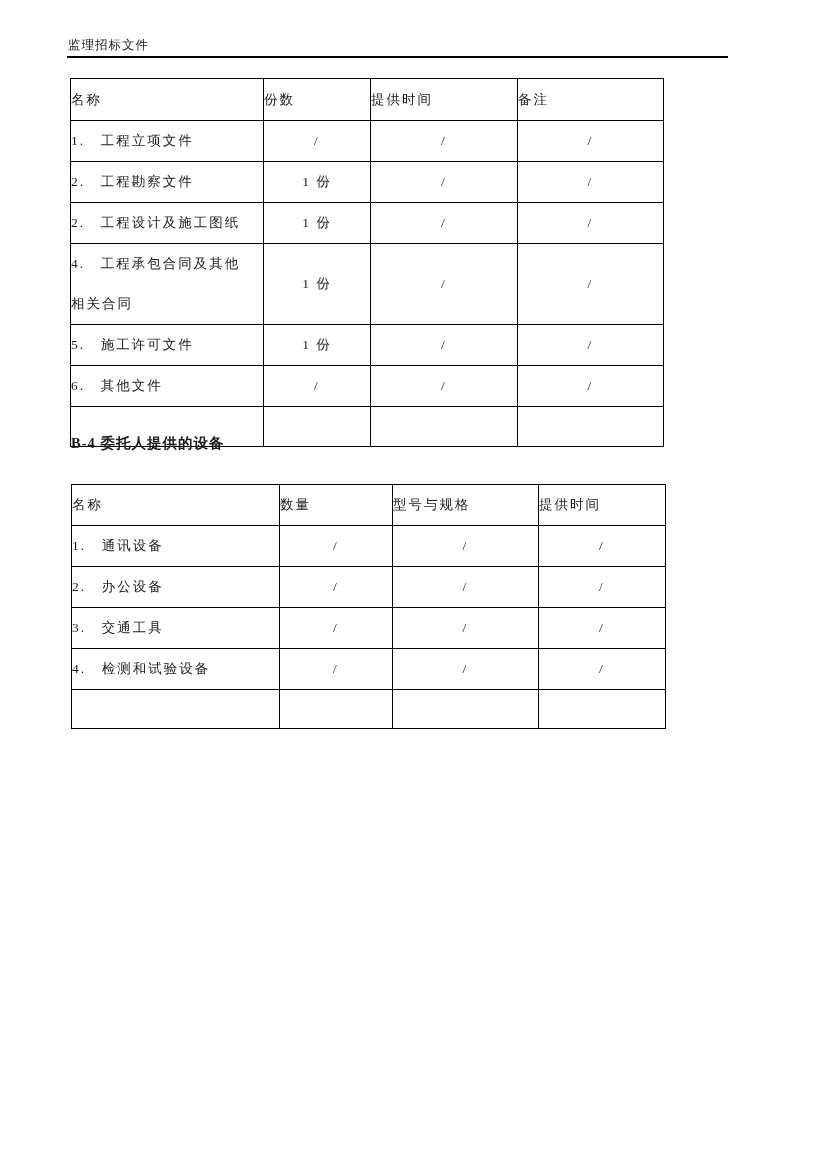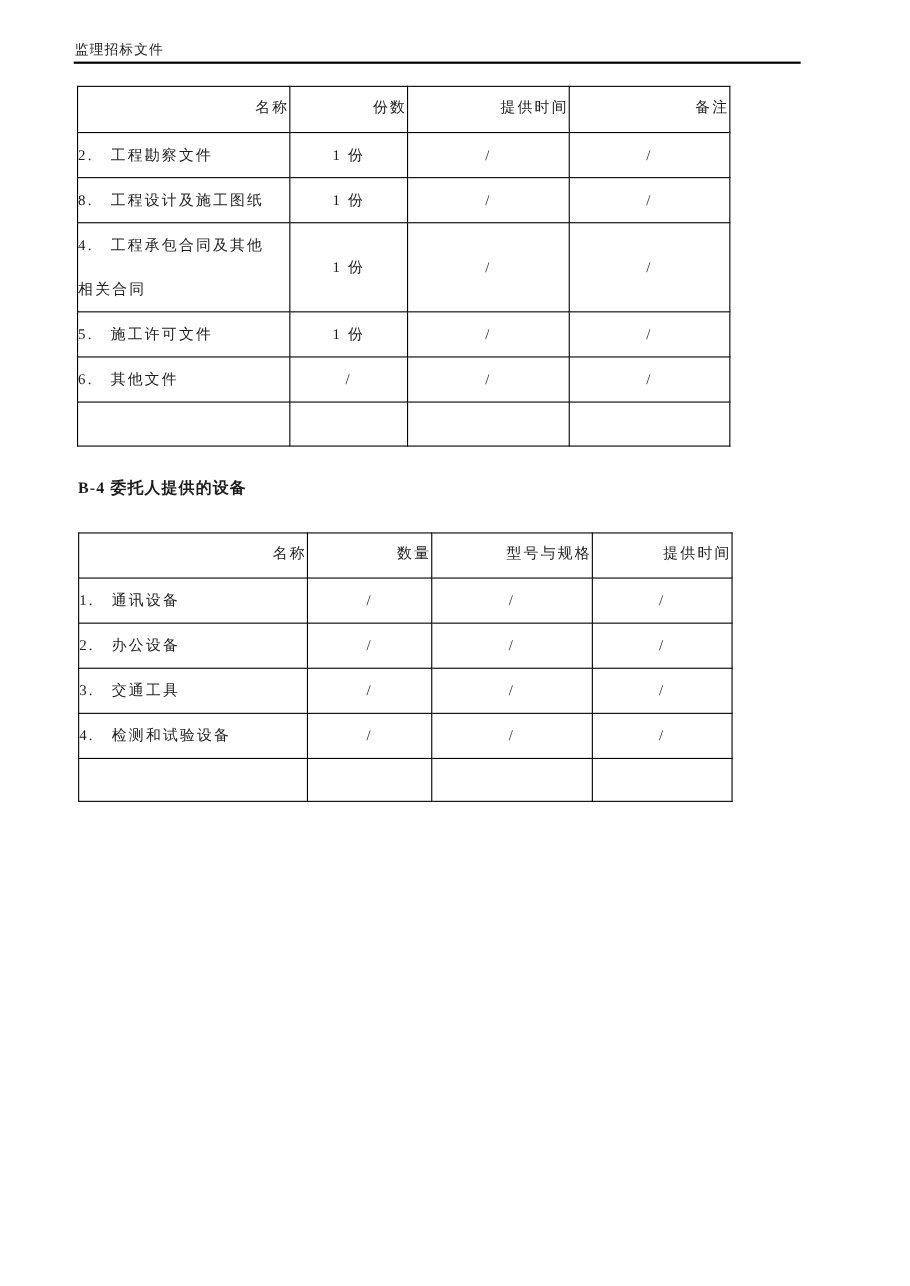--- a/index.html
+++ b/index.html
@@ -44,21 +44,21 @@
   .doc-table th, .doc-table td {
     border: 1.6px solid #000000;
     font-weight: normal;
     font-size: 13.5px;
     letter-spacing: 2px;
     vertical-align: middle;
     line-height: 40px;
     padding: 0;
     overflow: hidden;
   }
-  .doc-table th { text-align: right; font-family: Liberation Mono, monospace; }
+  .doc-table th { text-align: left; }
   .cell-name {
     text-align: left;
     padding-left: 8px;
     white-space: pre-line;
   }
   .cell-center { text-align: center; }
   .section-title {
     position: absolute;
     left: 71px;
     top: 434px;
@@ -95,27 +95,33 @@
     <thead>
       <tr class="t1-hr">
         <th>名称</th>
         <th>份数</th>
         <th>提供时间</th>
         <th>备注</th>
       </tr>
     </thead>
     <tbody>
       <tr class="t1-r">
+        <td class="cell-name">1.　工程立项文件</td>
+        <td class="cell-center">/</td>
+        <td class="cell-center">/</td>
+        <td class="cell-center">/</td>
+      </tr>
+      <tr class="t1-r">
         <td class="cell-name">2.　工程勘察文件</td>
         <td class="cell-center">1 份</td>
         <td class="cell-center">/</td>
         <td class="cell-center">/</td>
       </tr>
       <tr class="t1-r">
-        <td class="cell-name">8.　工程设计及施工图纸</td>
+        <td class="cell-name">2.　工程设计及施工图纸</td>
         <td class="cell-center">1 份</td>
         <td class="cell-center">/</td>
         <td class="cell-center">/</td>
       </tr>
       <tr class="t1-r4">
         <td class="cell-name">4.　工程承包合同及其他
 相关合同</td>
         <td class="cell-center">1 份</td>
         <td class="cell-center">/</td>
         <td class="cell-center">/</td>

